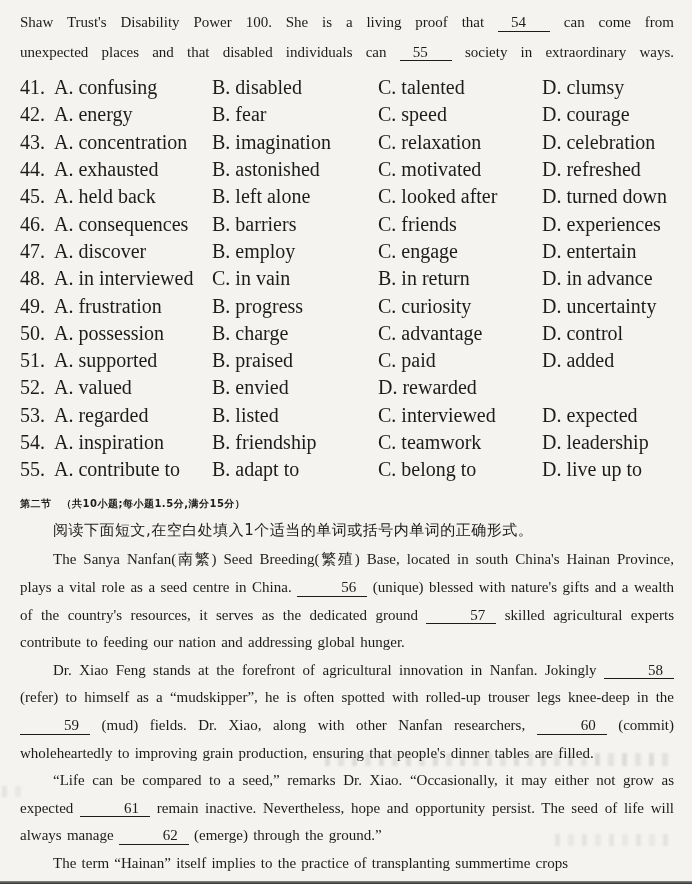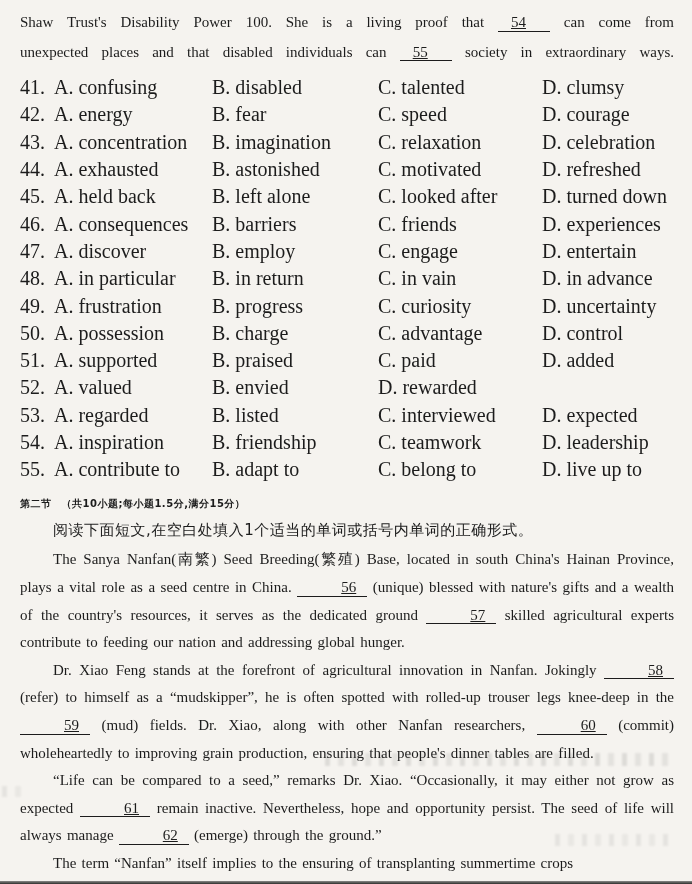--- a/index.html
+++ b/index.html
@@ -20,21 +20,20 @@
     white-space:normal;
   }
 
   .blank {
     display:inline-block;
     min-width:26px;
     padding:0 13px;
     border-bottom:1.4px solid #1c1c1c;
     text-align:center;
     line-height:1.1;
-    text-decoration:underline;
   }
 
   
   .options { margin-top:7px; }
   .option-row {
     display:grid;
     grid-template-columns:192px 166px 164px 1fr;
     height:27.3px;
     align-items:center;
     font-size:20px;
@@ -142,23 +141,23 @@
       </div>
 
       <div class="option-row">
         <span><span class="qnum">47.</span><span>A. discover</span></span>
         <span>B. employ</span>
         <span>C. engage</span>
         <span>D. entertain</span>
       </div>
 
       <div class="option-row">
-        <span><span class="qnum">48.</span><span>A. in particular</span></span>
+        <span><span class="qnum">48.</span><span>A. in interviewed</span></span>
+        <span>C. in vain</span>
         <span>B. in return</span>
-        <span>C. in vain</span>
         <span>D. in advance</span>
       </div>
 
       <div class="option-row">
         <span><span class="qnum">49.</span><span>A. frustration</span></span>
         <span>B. progress</span>
         <span>C. curiosity</span>
         <span>D. uncertainty</span>
       </div>
 
@@ -207,21 +206,21 @@
   <div class="section-header"><span class="section-title">第二节</span><span>（共10小题;每小题1.5分,满分15分）</span></div>
   <div class="section-instruction">阅读下面短文,在空白处填入1个适当的单词或括号内单词的正确形式。</div>
 
   <div class="passage">
     <p><span>The Sanya Nanfan(南繁) Seed Breeding(繁殖) Base, located in south China's Hainan Province, plays a vital role as a seed centre in China.</span> <span class="blank">56</span> <span>(unique) blessed with nature's gifts and a wealth of the country's resources, it serves as the dedicated ground</span> <span class="blank">57</span> <span>skilled agricultural experts contribute to feeding our nation and addressing global hunger.</span></p>
 
     <p><span>Dr. Xiao Feng stands at the forefront of agricultural innovation in Nanfan. Jokingly</span> <span class="blank">58</span> <span>(refer) to himself as a “mudskipper”, he is often spotted with rolled-up trouser legs knee-deep in the</span> <span class="blank">59</span> <span>(mud) fields. Dr. Xiao, along with other Nanfan researchers,</span> <span class="blank">60</span> <span>(commit) wholeheartedly to improving grain production, ensuring that people's dinner tables are filled.</span></p>
 
     <p><span>“Life can be compared to a seed,” remarks Dr. Xiao. “Occasionally, it may either not grow as expected</span> <span class="blank">61</span> <span>remain inactive. Nevertheless, hope and opportunity persist. The seed of life will always manage</span> <span class="blank">62</span> <span>(emerge) through the ground.”</span></p>
 
-    <p><span>The term “Nanfan” itself implies to the ensuring of transplanting summertime crops</span></p>
+    <p><span>The term “Hainan” itself implies to the practice of transplanting summertime crops</span></p>
   </div>
 
 </div>
 
 <div class="smudge smudge-1"></div>
 <div class="smudge smudge-2"></div>
 <div class="smudge smudge-3"></div>
 <div class="bottom-edge"></div>
 
 </body></html>

